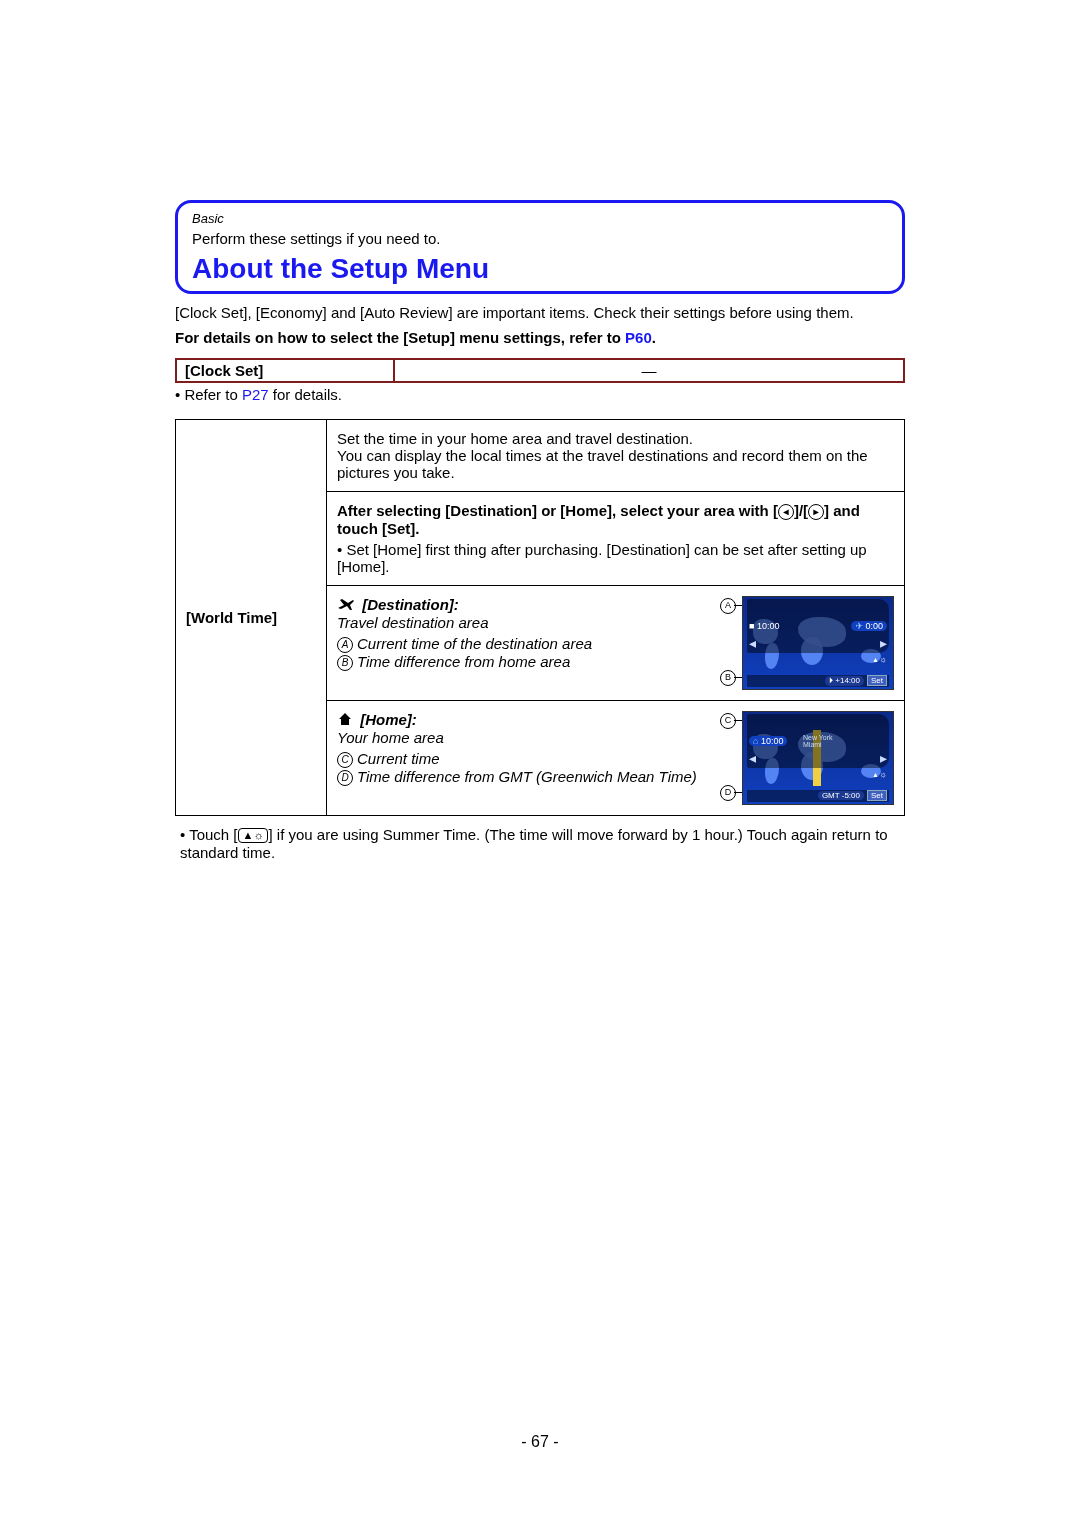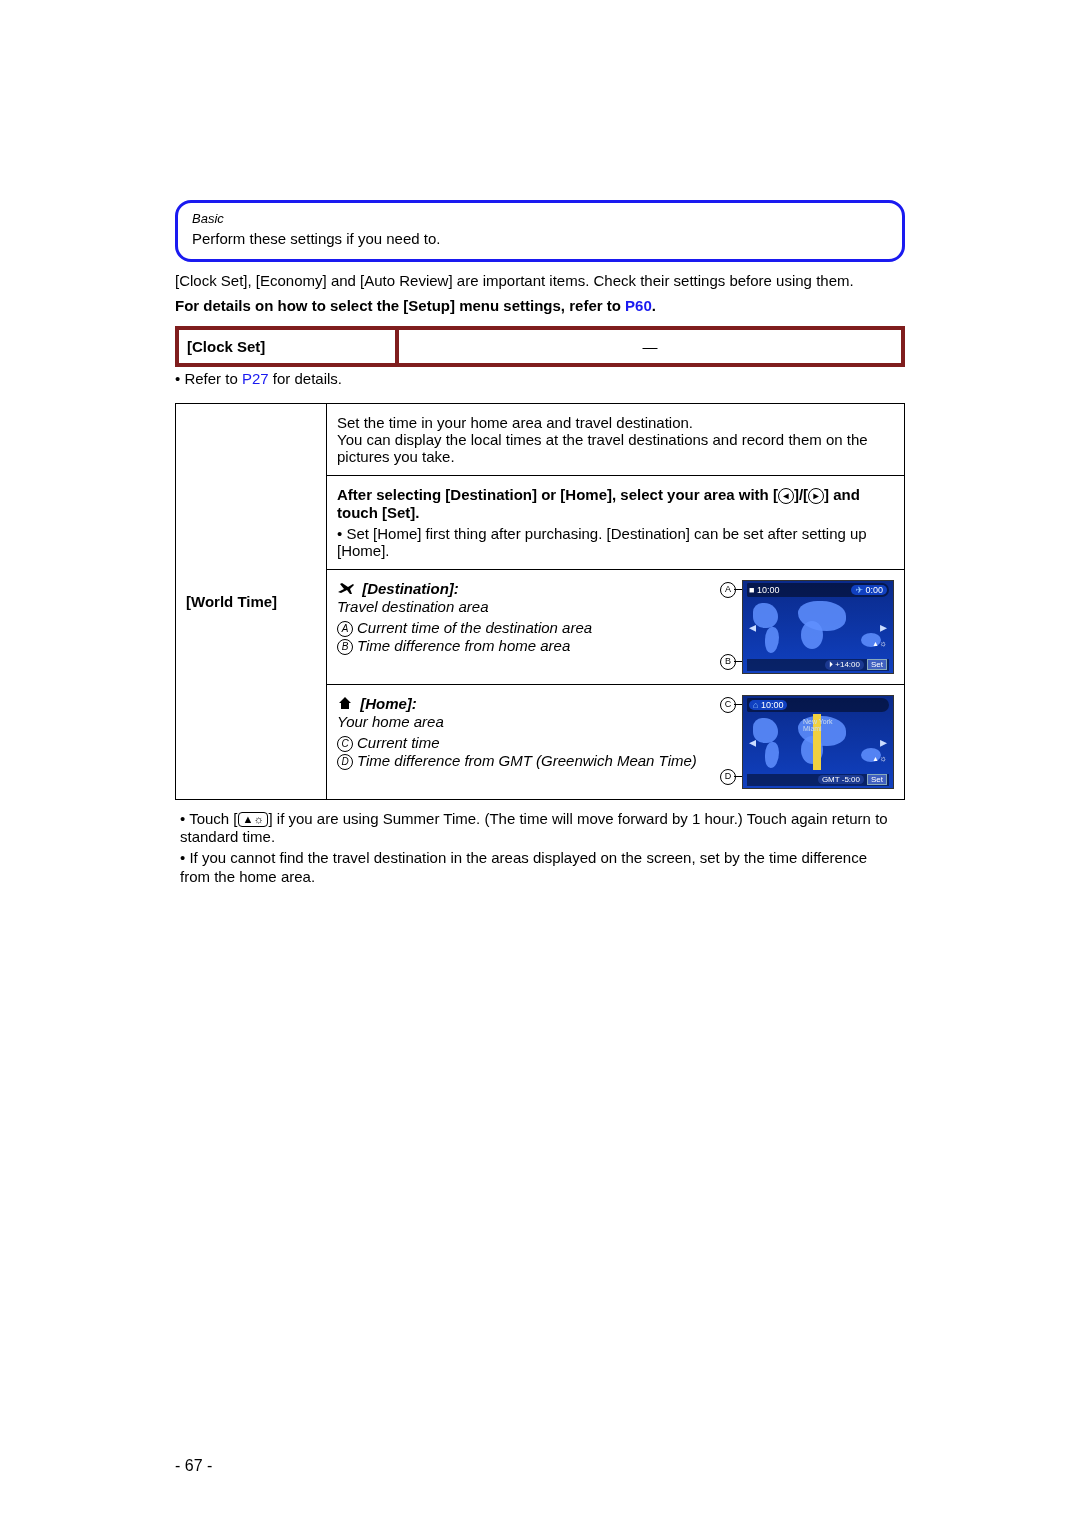--- a/index.html
+++ b/index.html
@@ -40,22 +40,22 @@
   }
   .link {
     color: #1a1af0;
   }
   table.simple {
     border-collapse: collapse;
     width: 100%;
     margin-top: 10px;
   }
   table.simple td {
-    border: 4px solid #7f1d1d;
-    padding: 8px 8px;
+    border: 2px solid #7f1d1d;
+    padding: 2px 8px;
     vertical-align: top;
   }
   .bold { font-weight: bold; }
   .note-line { margin: 3px 0 10px 0; }
   .world-table {
     border-collapse: collapse;
     width: 100%;
     margin-top: 16px;
   }
   .world-table > tbody > tr > td {
@@ -118,28 +118,28 @@
     background: #6090ff;
     opacity: 0.85;
   }
   .map-highlight {
     position: absolute;
     background: #f0d040;
   }
   .map-top {
     position: absolute;
     top: 2px; left: 4px; right: 4px;
-    height: 14px;
+    height: 22px;
     background: rgba(0,0,0,0.45);
     color: #fff;
     font-size: 9px;
     display: flex;
     justify-content: space-between;
     align-items: center;
-    padding: 0 2px;
+    padding: 16px 2px;
     border-radius: 2px 10px 10px 2px;
   }
   .map-top .pill {
     background: #1040c0;
     border-radius: 8px;
     padding: 0 4px;
   }
   .map-bottom {
     position: absolute;
     bottom: 2px; left: 4px; right: 4px;
@@ -181,37 +181,39 @@
     position: absolute;
     height: 1px;
     background: #000;
     left: -8px;
     width: 10px;
   }
   .map-wrap { position: relative; }
   .bullets { margin-top: 10px; }
   .bullets .b { margin: 2px 5px; line-height: 1.25; }
   .footer-page {
+    text-align: center;
     margin-top: 570px;
     font-size: 16px;
   }
   .plane-icon, .home-icon {
     display: inline-block;
     vertical-align: middle;
     margin-right: 3px;
   }
 </style>
 </head>
 <body>
 
 <div class="page">
 
   <div class="section-header">
     <div class="section-basic">Basic</div>
     <div class="section-intro">Perform these settings if you need to.</div>
+    <div class="section-title">About the Setup Menu</div>
   </div>
 
   <div class="para">[Clock Set], [Economy] and [Auto Review] are important items. Check their settings before using them.</div>
 
   <div class="para bold">
     <span>For details on how to select the [Setup] menu settings, refer to </span><span class="link">P60</span><span>.</span>
   </div>
 
   <table class="simple">
     <tbody>
@@ -336,17 +338,16 @@
         </div>
       </td>
     </tr>
     </tbody>
   </table>
 
   <div class="bullets">
     <div class="b">
       <span>• Touch [</span><span class="sun-btn">▲☼</span><span>] if you are using Summer Time. (The time will move forward by 1 hour.) Touch again return to standard time.</span>
     </div>
-    <div class="b">• If you cannot find the travel destination in the areas displayed on the screen, set by the time difference from the home area.</div>
   </div>
 
   <div class="footer-page">- 67 -</div>
 </div>
 
 </body></html>

